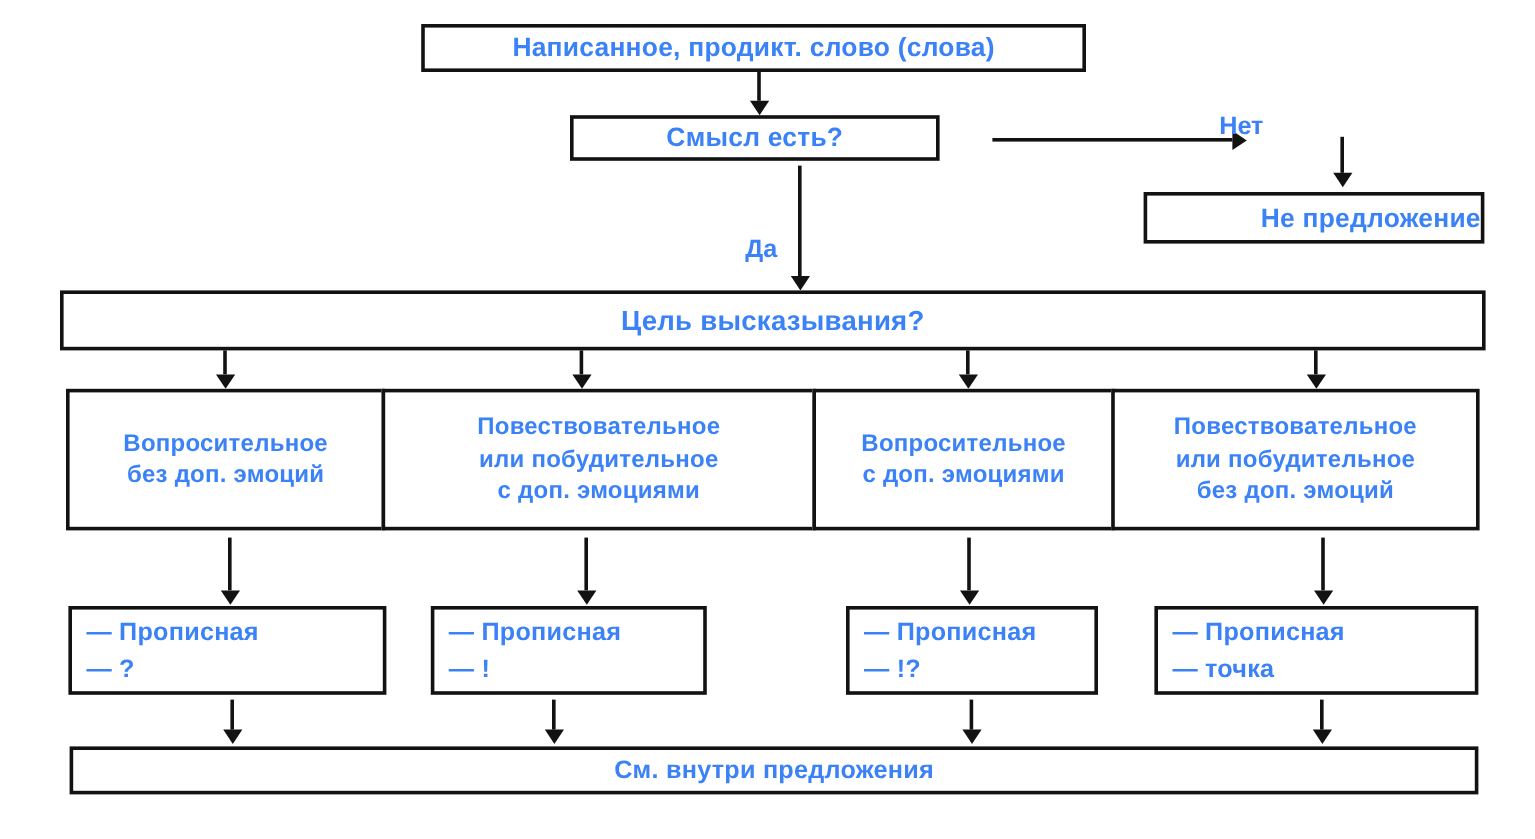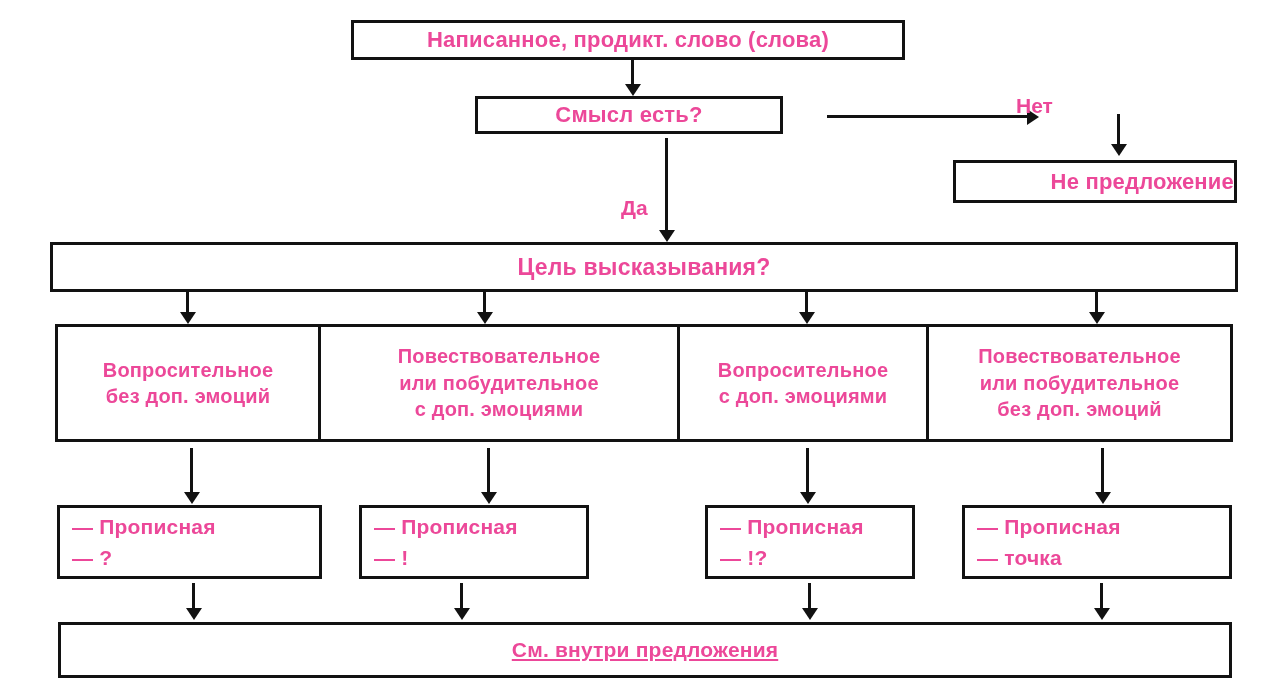--- a/index.html
+++ b/index.html
@@ -3,21 +3,21 @@
 <meta charset="utf-8">
 <style>
   html, body { margin: 0; padding: 0; background: #ffffff; }
   .canvas {
     position: relative;
     width: 1279px;
     height: 699px;
     background: #ffffff;
     font-family: "Liberation Sans", sans-serif;
     font-weight: 700;
-    color: #ec4899;
+    color: #3b82f6;
     overflow: hidden;
   }
   .box {
     position: absolute;
     border: 3px solid #121212;
     background: #ffffff;
     box-sizing: border-box;
     display: flex;
     flex-direction: column;
     align-items: center;
@@ -151,17 +151,17 @@
   <div class="box lefttext res" style="left:962px; top:505px; width:270px; height:74px;">
     <div>— Прописная</div>
     <div>— точка</div>
   </div>
 
   <div class="av" style="left:192px; top:583px; height:25px;"></div>
   <div class="av" style="left:460px; top:583px; height:25px;"></div>
   <div class="av" style="left:808px; top:583px; height:25px;"></div>
   <div class="av" style="left:1100px; top:583px; height:25px;"></div>
 
-  <div class="box endbox" style="left:58px; top:622px; width:1174px; height:56px;text-decoration:underline;">
+  <div class="box endbox" style="left:58px; top:622px; width:1174px; height:40px;">
     <div>См. внутри предложения</div>
   </div>
 
 </div>
 
 </body></html>

